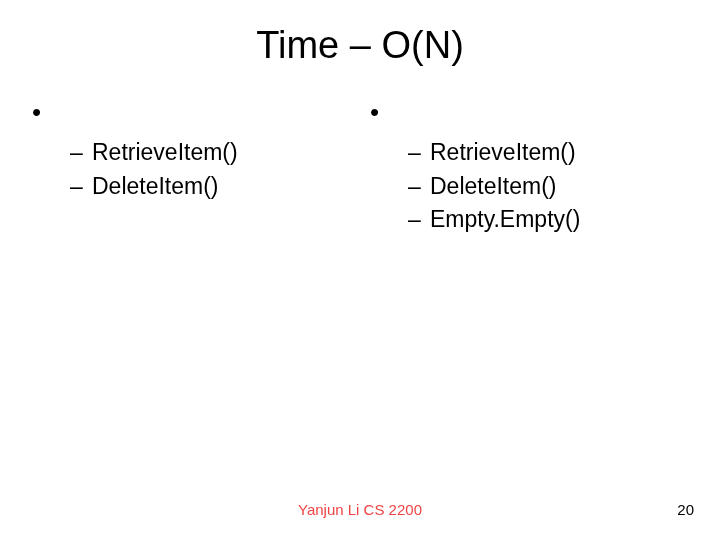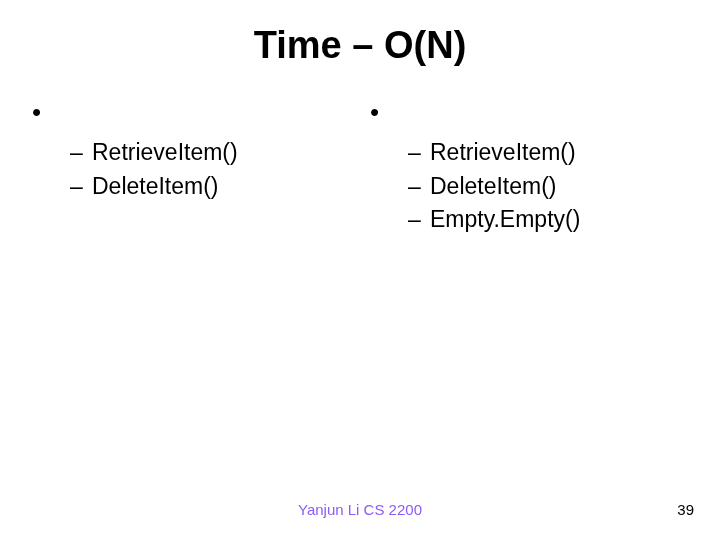--- a/index.html
+++ b/index.html
@@ -14,21 +14,21 @@
   }
   .slide {
     position: relative;
     width: 720px;
     height: 540px;
     box-sizing: border-box;
   }
   .title {
     text-align: center;
     font-size: 38px;
-    font-weight: 700;
+    font-weight: 400;
     padding-top: 24px;
     padding-bottom: 24px;
   }
   .cols {
     display: flex;
     flex-direction: row;
     padding: 0 32px;
   }
   .col {
     flex: 1;
@@ -63,21 +63,21 @@
     flex: 0 0 22px;
     text-align: left;
     line-height: 1.2;
   }
   .footer-center {
     position: absolute;
     bottom: 22px;
     width: 100%;
     text-align: center;
     font-size: 15px;
-    color: #8b5cf6;
+    color: #ef4444;
   }
   .footer-right {
     position: absolute;
     bottom: 22px;
     right: 26px;
     font-size: 15px;
     color: #000;
   }
 </style>
 </head>
@@ -117,15 +117,15 @@
       </div>
       <div class="lvl2">
         <span class="dash">–</span>
         <span>Empty.Empty()</span>
       </div>
     </div>
 
   </div>
 
   <div class="footer-center">Yanjun Li CS 2200</div>
-  <div class="footer-right">39</div>
+  <div class="footer-right">20</div>
 
 </div>
 
 </body></html>

